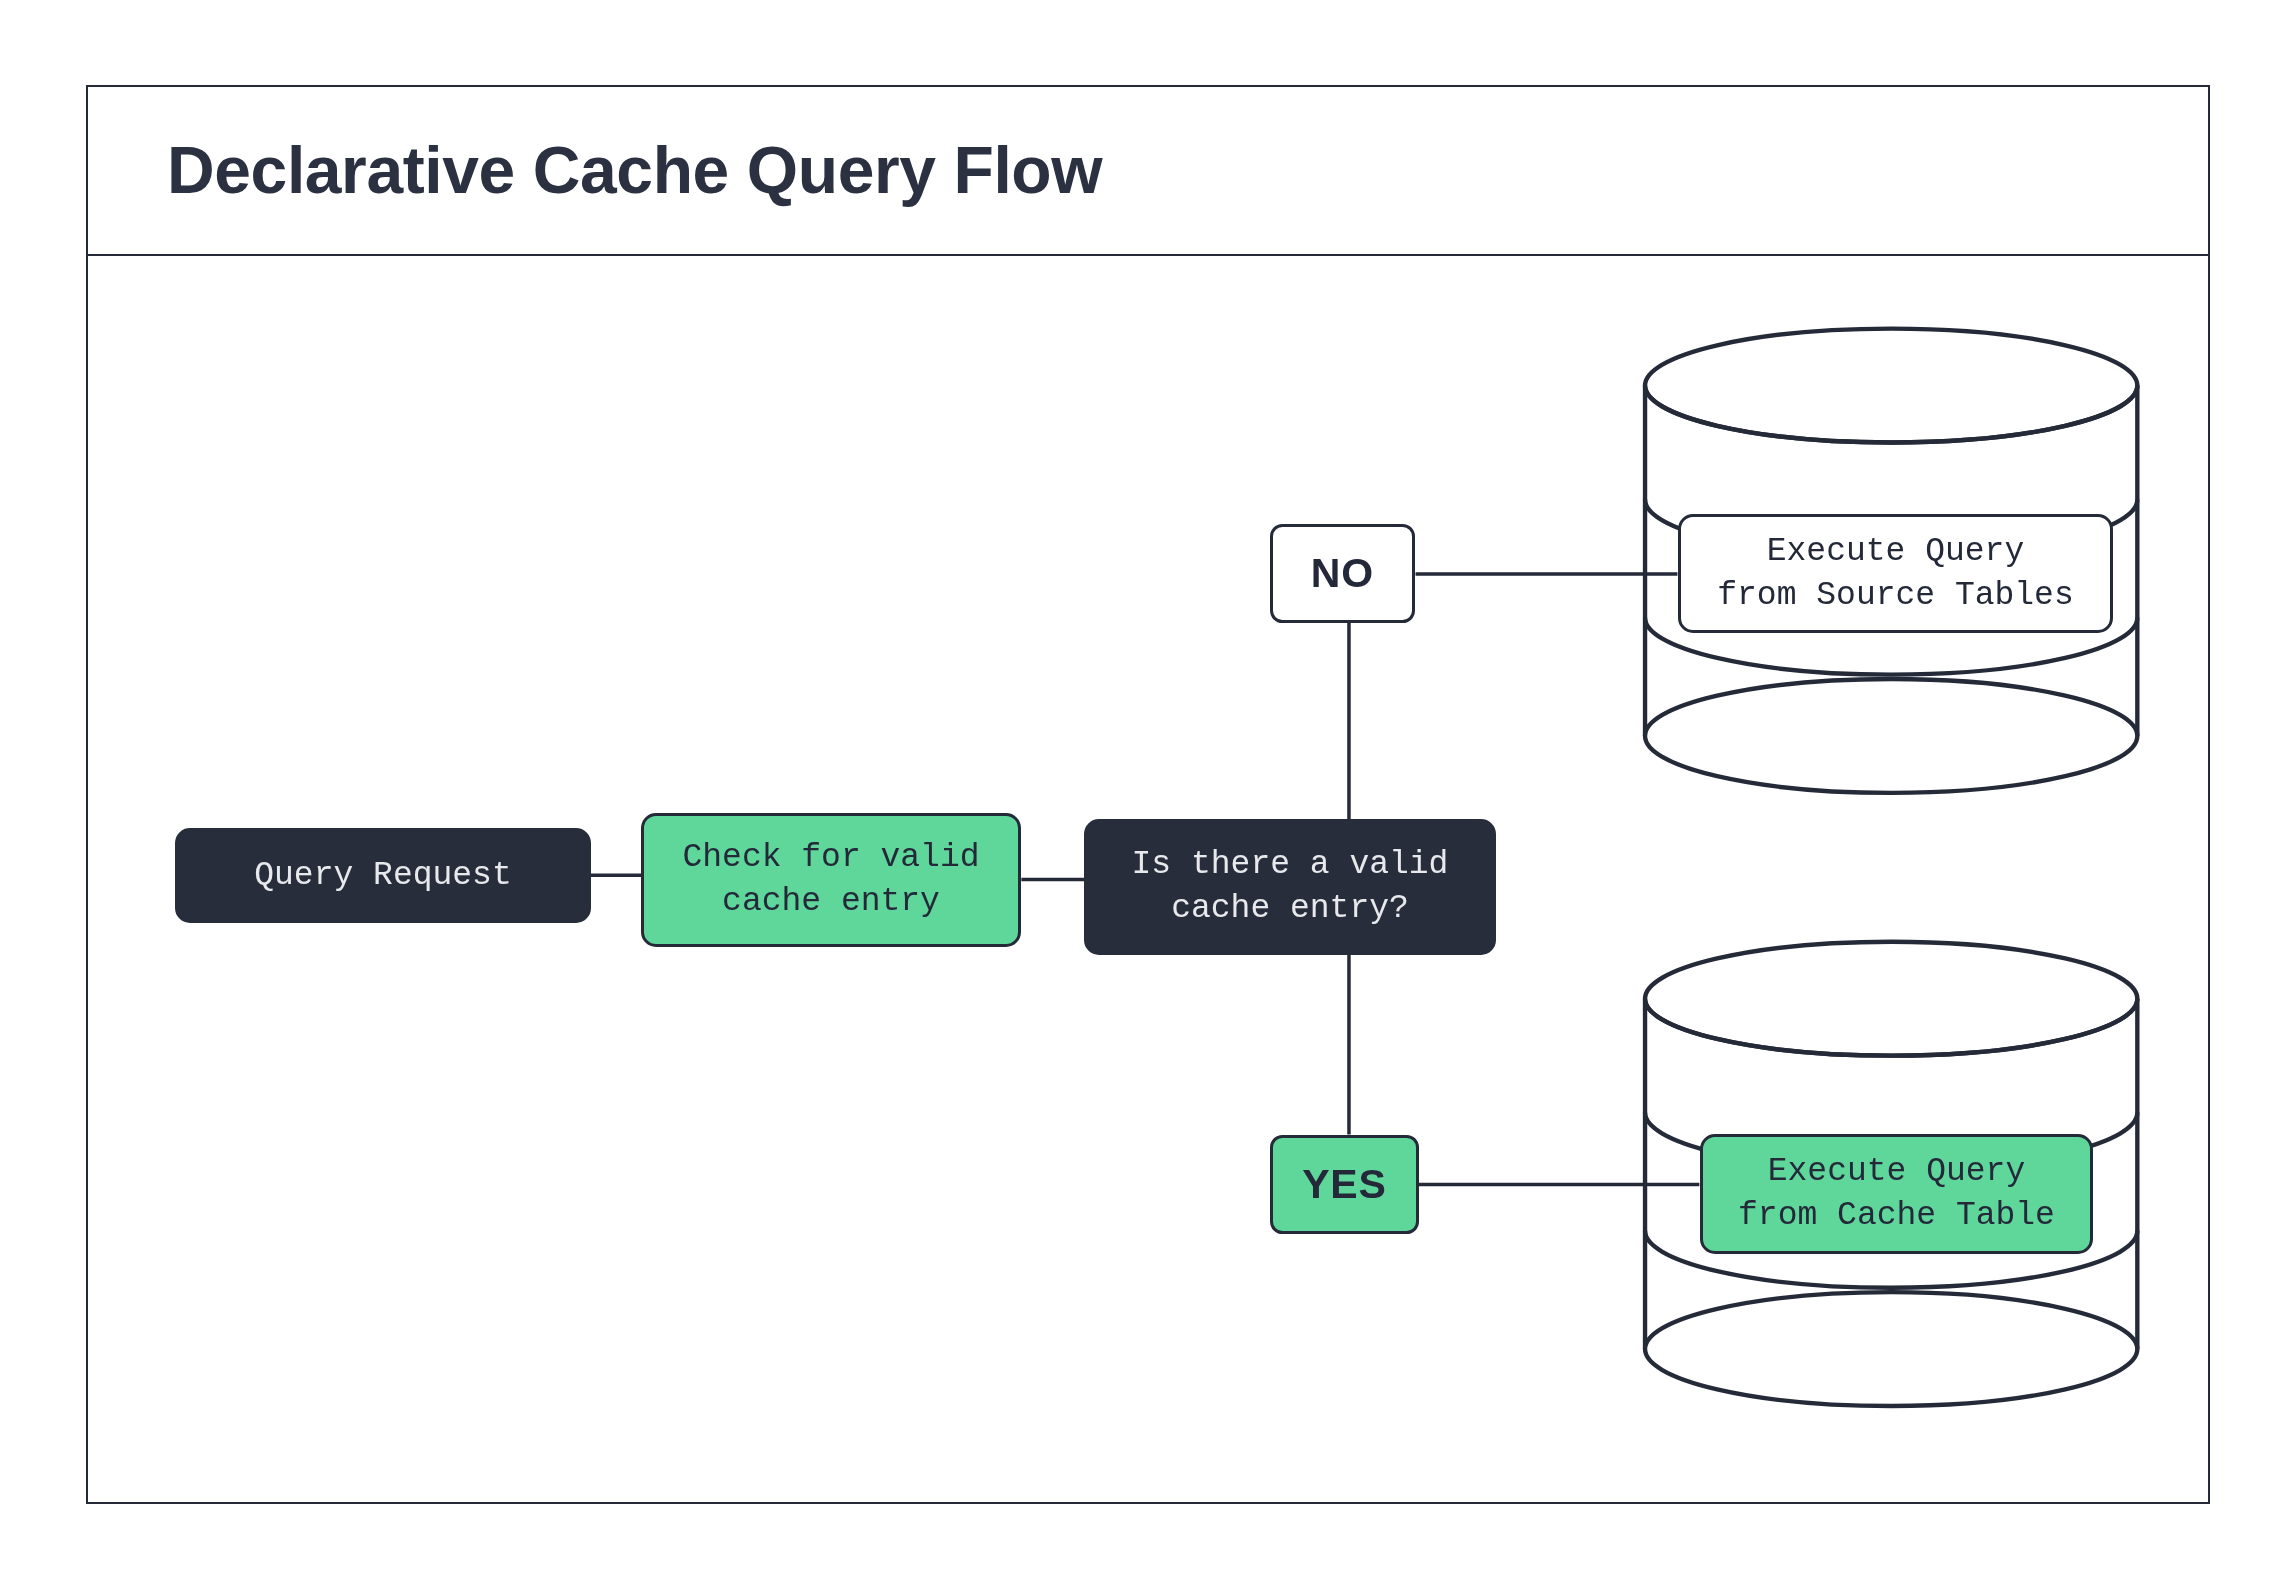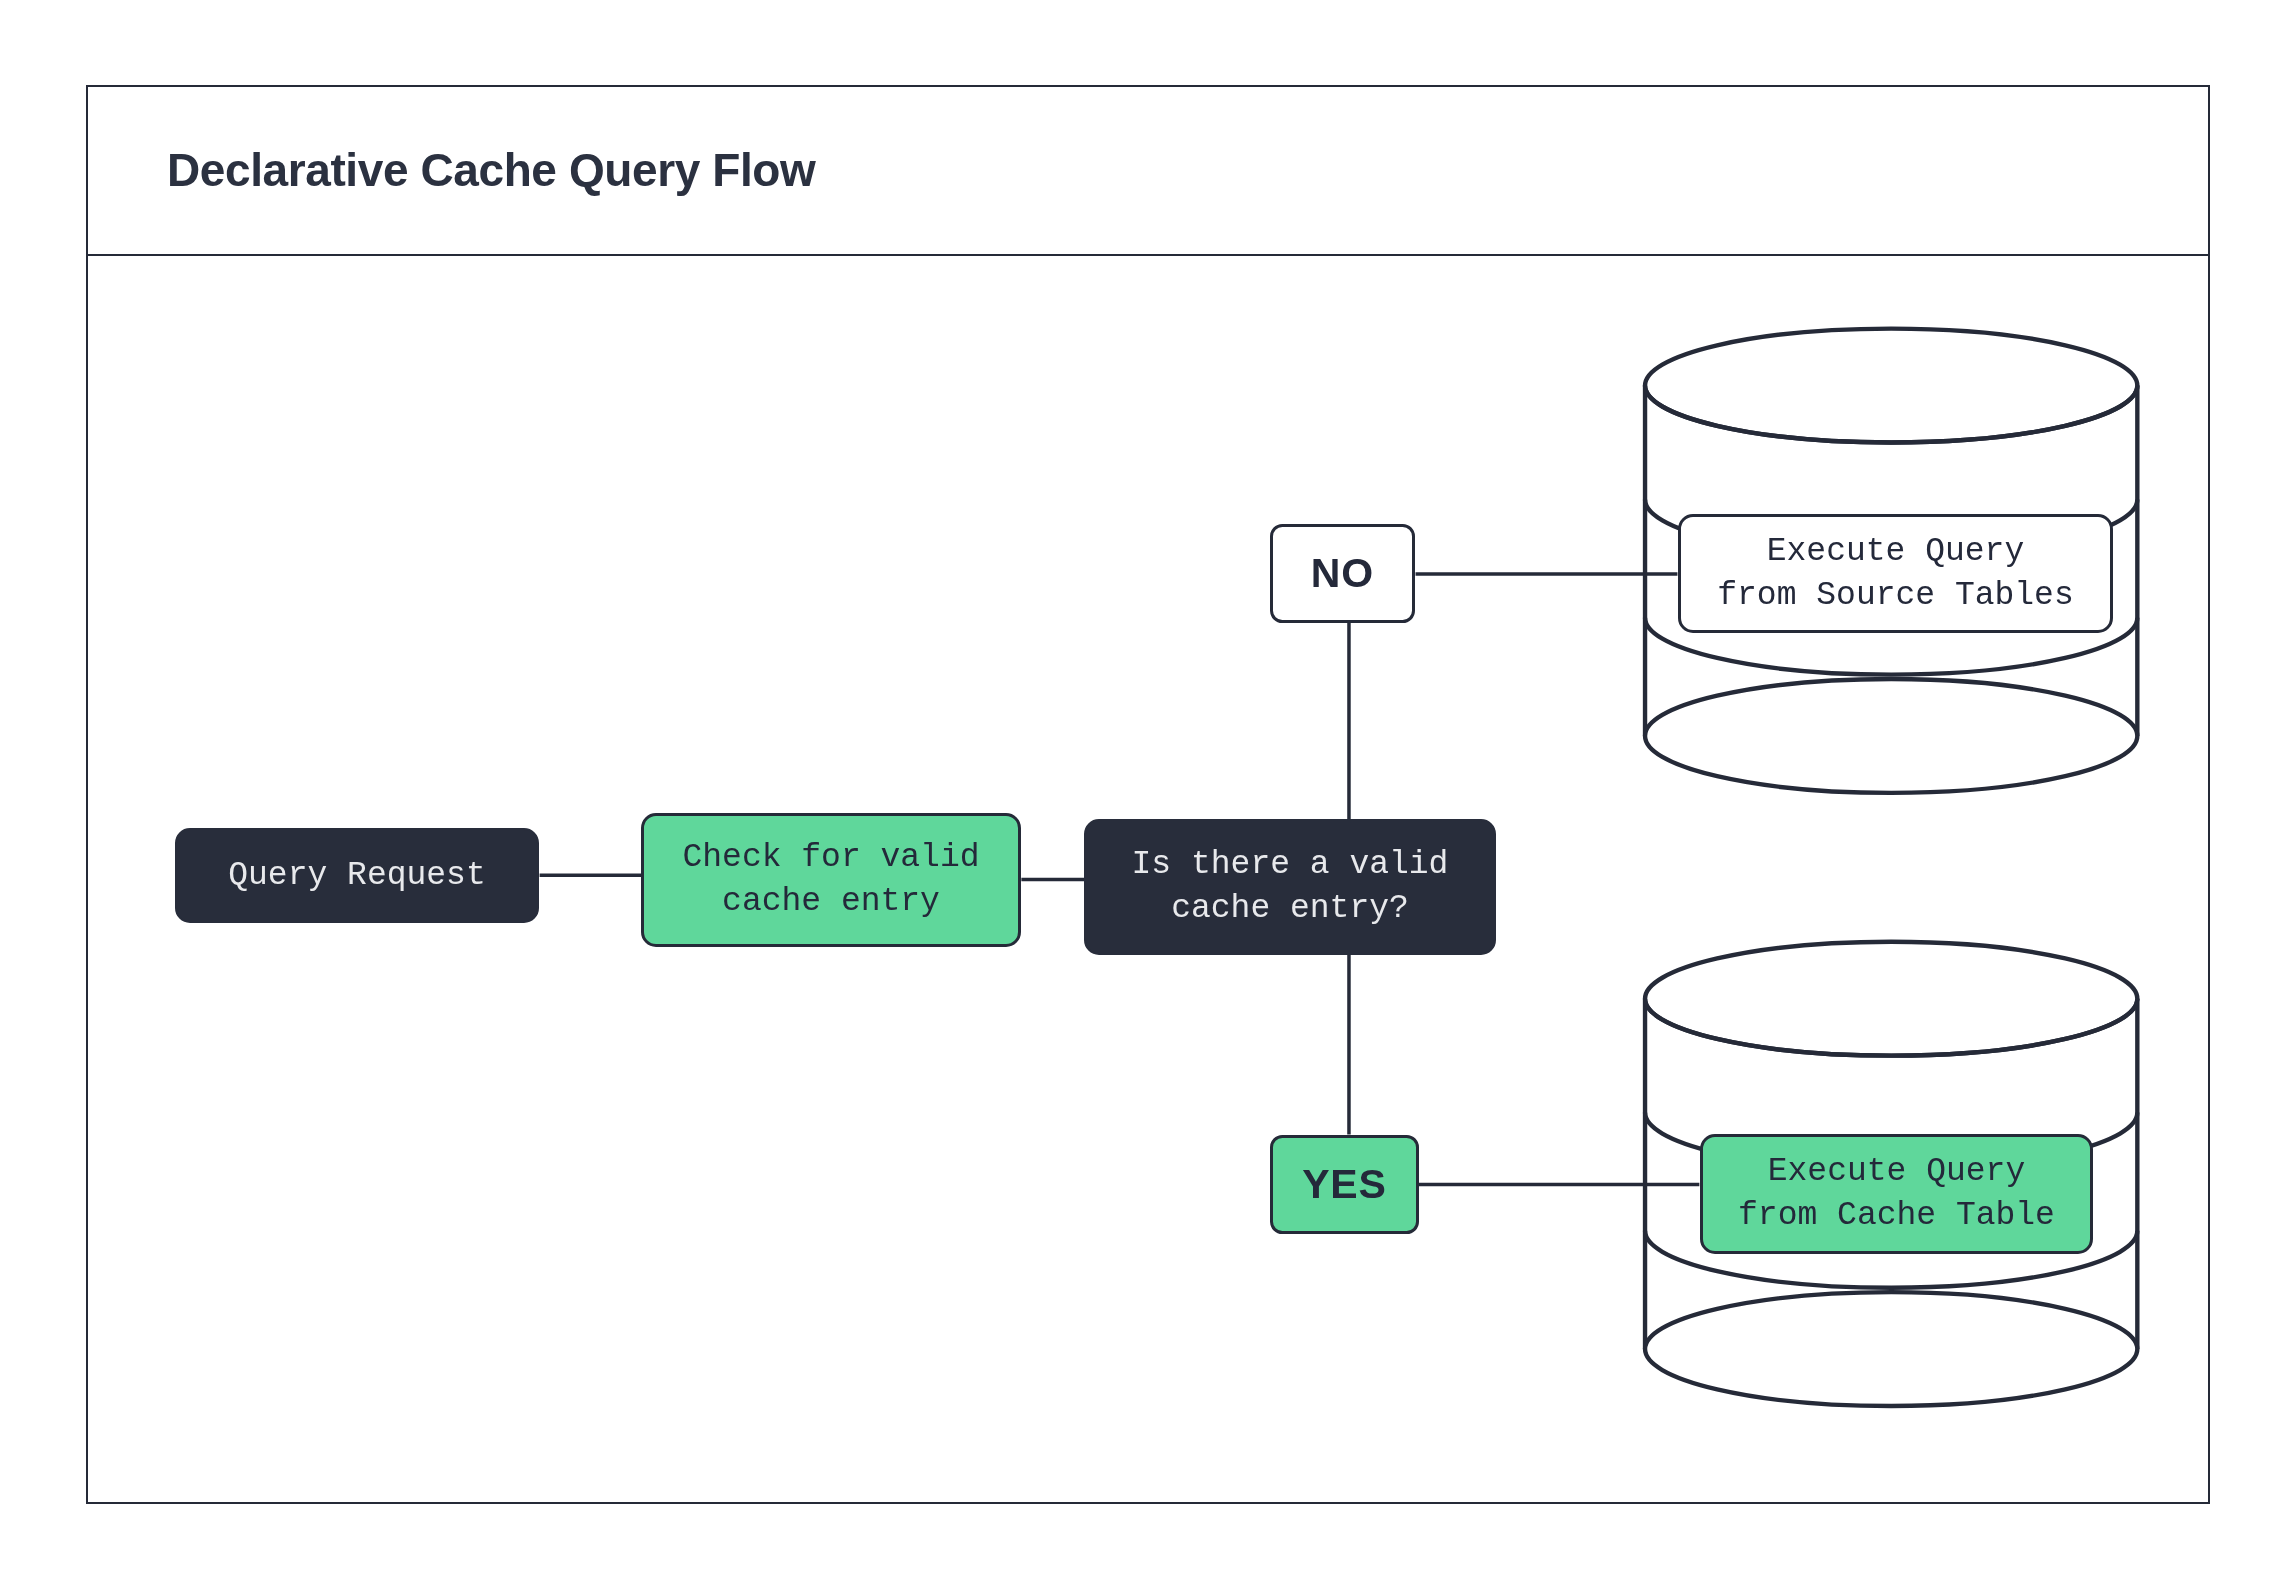--- a/index.html
+++ b/index.html
@@ -15,21 +15,21 @@
     position:absolute;left:86px;top:85px;width:2124px;height:1419px;
     border:2.6px solid #252A38;box-sizing:border-box;background:#fff;
   }
   #title-bar{
     position:absolute;left:86px;top:85px;width:2124px;height:171px;
     border-bottom:2.6px solid #252A38;box-sizing:border-box;
     display:flex;align-items:center;
   }
   #diagram-title{
     margin-left:81px;
-    font-size:46px;font-weight:bold;color:#2B3140;
+    font-size:66px;font-weight:bold;color:#2B3140;
     font-family:"Liberation Sans", sans-serif;
     letter-spacing:-0.4px;white-space:nowrap;
   }
 
   
   #edge-layer{position:absolute;left:0;top:0;width:2295px;height:1591px;}
 
   
   .node{
     position:absolute;box-sizing:border-box;
@@ -47,21 +47,21 @@
   .chip{
     position:absolute;box-sizing:border-box;
     display:flex;align-items:center;justify-content:center;
     font-family:"Liberation Sans",sans-serif;font-size:41px;font-weight:bold;
     border-radius:12.3px;letter-spacing:0.9px;
   }
   .chip.plain{background:#FFFFFF;color:#24293A;border:3.5px solid #252A38;}
   .chip.green{background:#5FD79B;color:#24293A;border:3.5px solid #252A38;}
 
   
-  #node-query-request{left:175px;top:828px;width:364px;height:95px;}
+  #node-query-request{left:175px;top:828px;width:416px;height:95px;}
   #node-check-cache {left:641px;top:813px;width:380px;height:134px;}
   #node-decision    {left:1084px;top:819px;width:412px;height:136px;}
   #chip-no          {left:1270px;top:524px;width:145px;height:99px;}
   #chip-yes         {left:1270px;top:1135px;width:149px;height:99px;}
   #node-source-label{left:1678px;top:514px;width:435px;height:119px;}
   #node-cache-label {left:1700px;top:1134px;width:393px;height:120px;}
 </style>
 </head>
 <body>
 

